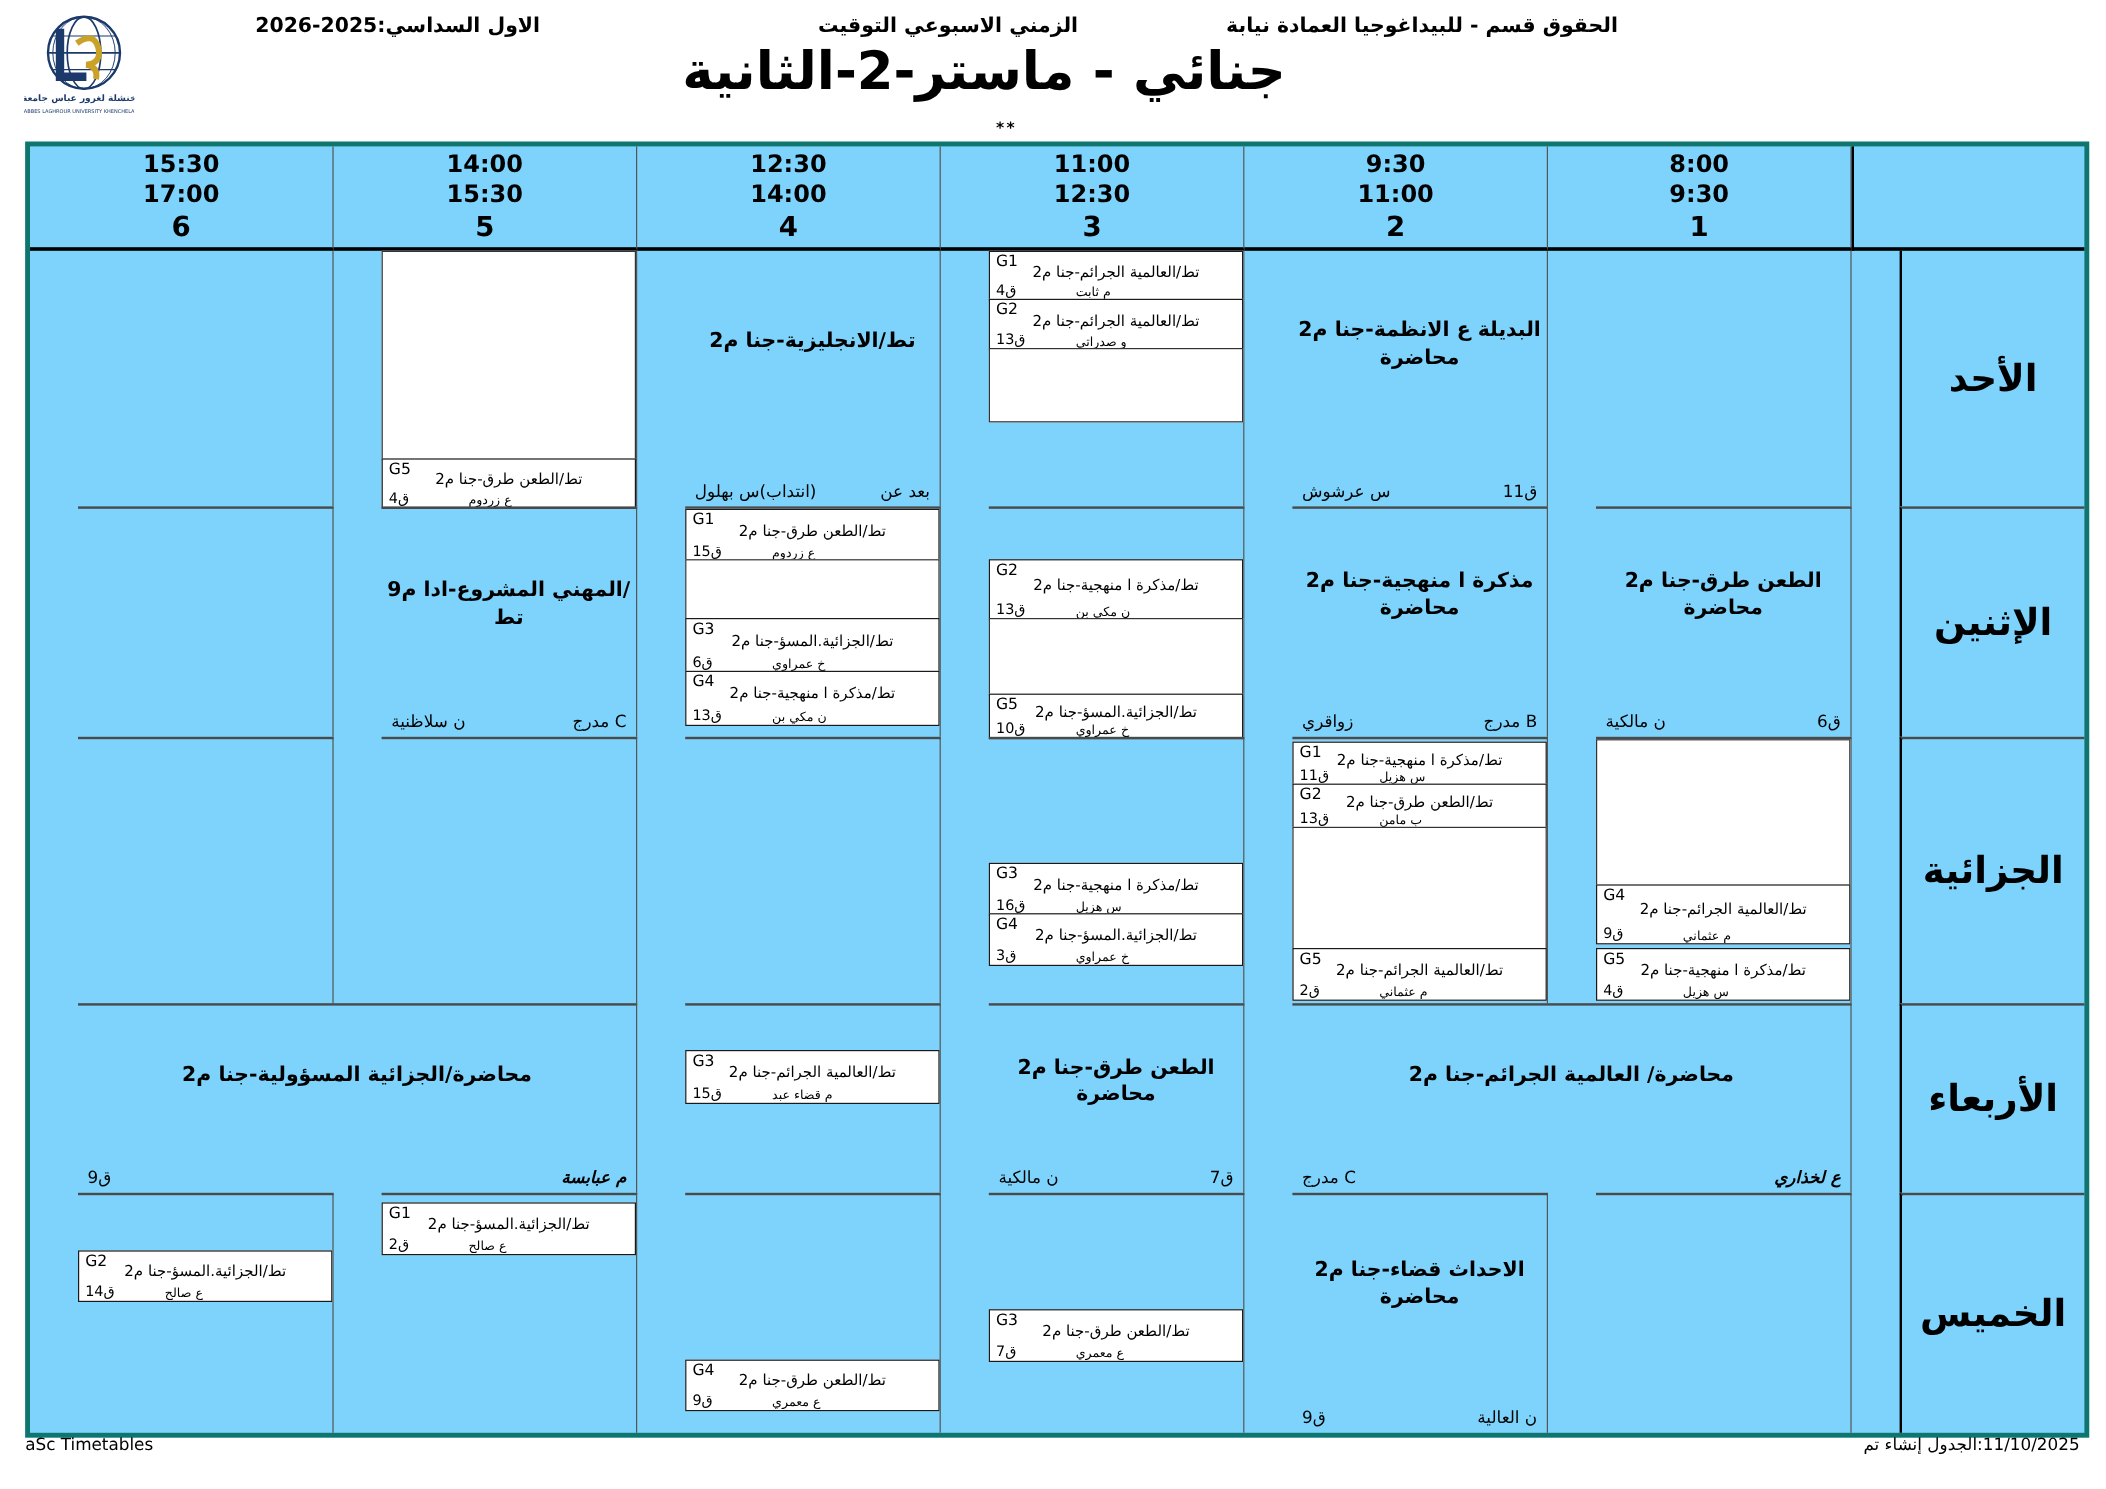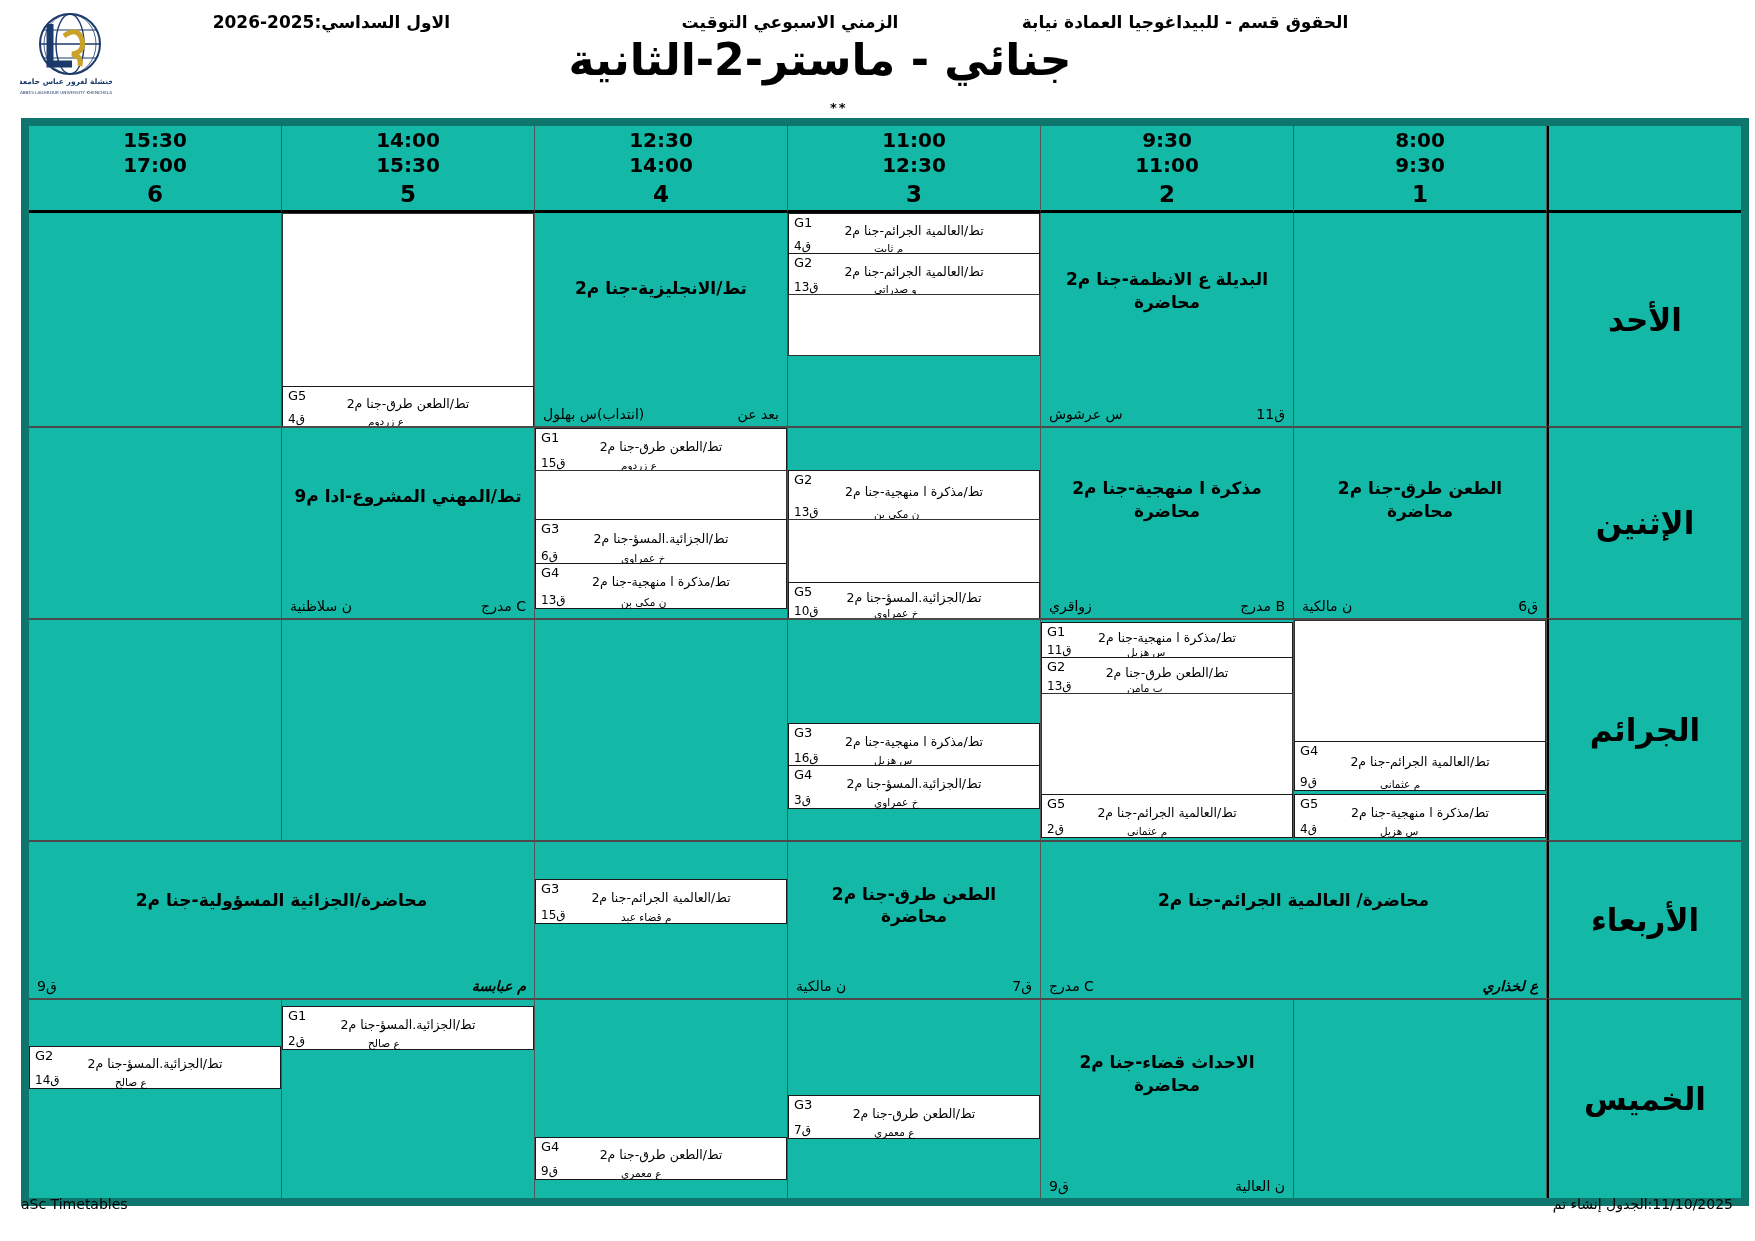--- a/index.html
+++ b/index.html
@@ -4,28 +4,28 @@
 <style>
   html,body{margin:0;padding:0;background:#fff;}
   body{width:1755px;height:1241px;position:relative;font-family:"DejaVu Sans",sans-serif;color:#000;overflow:hidden;}
   .hdr{position:absolute;top:0;left:0;width:1755px;height:118px;}
   .hdr-right{position:absolute;top:12px;left:985px;width:400px;text-align:center;font-size:17px;font-weight:bold;}
   .hdr-center{position:absolute;top:12px;left:630px;width:320px;text-align:center;font-size:17px;font-weight:bold;}
   .hdr-left{position:absolute;top:12px;left:150px;width:300px;text-align:right;font-size:17px;font-weight:bold;}
   .class-title{position:absolute;top:34px;left:470px;width:700px;text-align:center;font-size:44px;font-weight:bold;letter-spacing:1px;}
   .note-mark{position:absolute;top:100px;left:830px;font-size:13px;font-weight:bold;letter-spacing:2px;}
   .logo{position:absolute;top:6px;left:20px;width:92px;height:104px;}
-  .tt{position:absolute;top:118px;left:21px;width:1712px;border:8px solid #0f766e;display:grid;
+  .tt{position:absolute;top:118px;left:21px;width:1712px;border:4px solid #0f766e;display:grid;
       grid-template-columns:253px 253px 253px 253px 253px 253px 1fr;
-      grid-template-rows:87px 213px 192px 222px 158px 200px;background:#14b8a6;}
+      grid-template-rows:87px 213px 192px 222px 158px 200px;background:#7dd3fc;}
   .th{border-right:1px solid #555;border-bottom:3px solid #000;display:flex;flex-direction:column;align-items:center;justify-content:center;line-height:1.25;}
   .th .tm{font-size:20px;font-weight:bold;}
   .th .num{font-size:23px;font-weight:bold;margin-top:2px;}
   .cell{position:relative;border-right:1px solid #555;}
-  .rt{border-top:2px solid #4a4a4a;}
+  .rt{border-top:2px solid #4a4a4a;margin-left:40px;}
   .r1{border-top:none;}
   .daycell{border-left:2px solid #000;border-right:none;display:flex;align-items:center;justify-content:center;font-size:31px;font-weight:bold;}
   .lec{display:block;}
   .lt{position:absolute;top:26%;left:0;right:0;text-align:center;font-size:17px;font-weight:bold;line-height:1.35;padding:0 4px;}
   .lec.c1line .lt{top:30%;}
   .fl{position:absolute;bottom:4px;left:8px;font-size:14px;}
   .fr{position:absolute;bottom:4px;right:8px;font-size:14px;}
   .ital{font-style:italic;font-weight:bold;}
   .gb{position:absolute;left:0;right:0;border:1px solid #1a1a1a;background:#fff;}
   .gf{position:absolute;left:0;right:0;border:1px solid #333;background:#fff;}
@@ -242,21 +242,21 @@
         <div class="gt">عثماني‎ ‎م</div>
         <div class="gr">‎9‎ق</div>
       </div>
       <div class="gb" style="top: 79%; height: 19%;">
         <div class="gg">G5</div>
         <div class="gc">‎2‎م‎ ‎جنا‎-‎منهجية‎ ‎ا‎ ‎مذكرة‎/‎تط</div>
         <div class="gt">هزيل‎ ‎س</div>
         <div class="gr">‎4‎ق</div>
       </div>
     </div>
-    <div class="cell daycell rt">الجرائم</div>
+    <div class="cell daycell rt">الجزائية</div>
     <div class="cell lec rt c1line" style="grid-column: span 2;">
       <div class="lt">
         <div class="">‎2‎م‎ ‎جنا‎-‎المسؤولية‎ ‎الجزائية‎/‎محاضرة</div>
       </div>
       <div class="fl">‎9‎ق</div>
       <div class="fr ital">عبابسة‎ ‎م</div>
     </div>
     <div class="cell grp rt">
       <div class="gb" style="top: 24%; height: 27%;">
         <div class="gg">G3</div>

